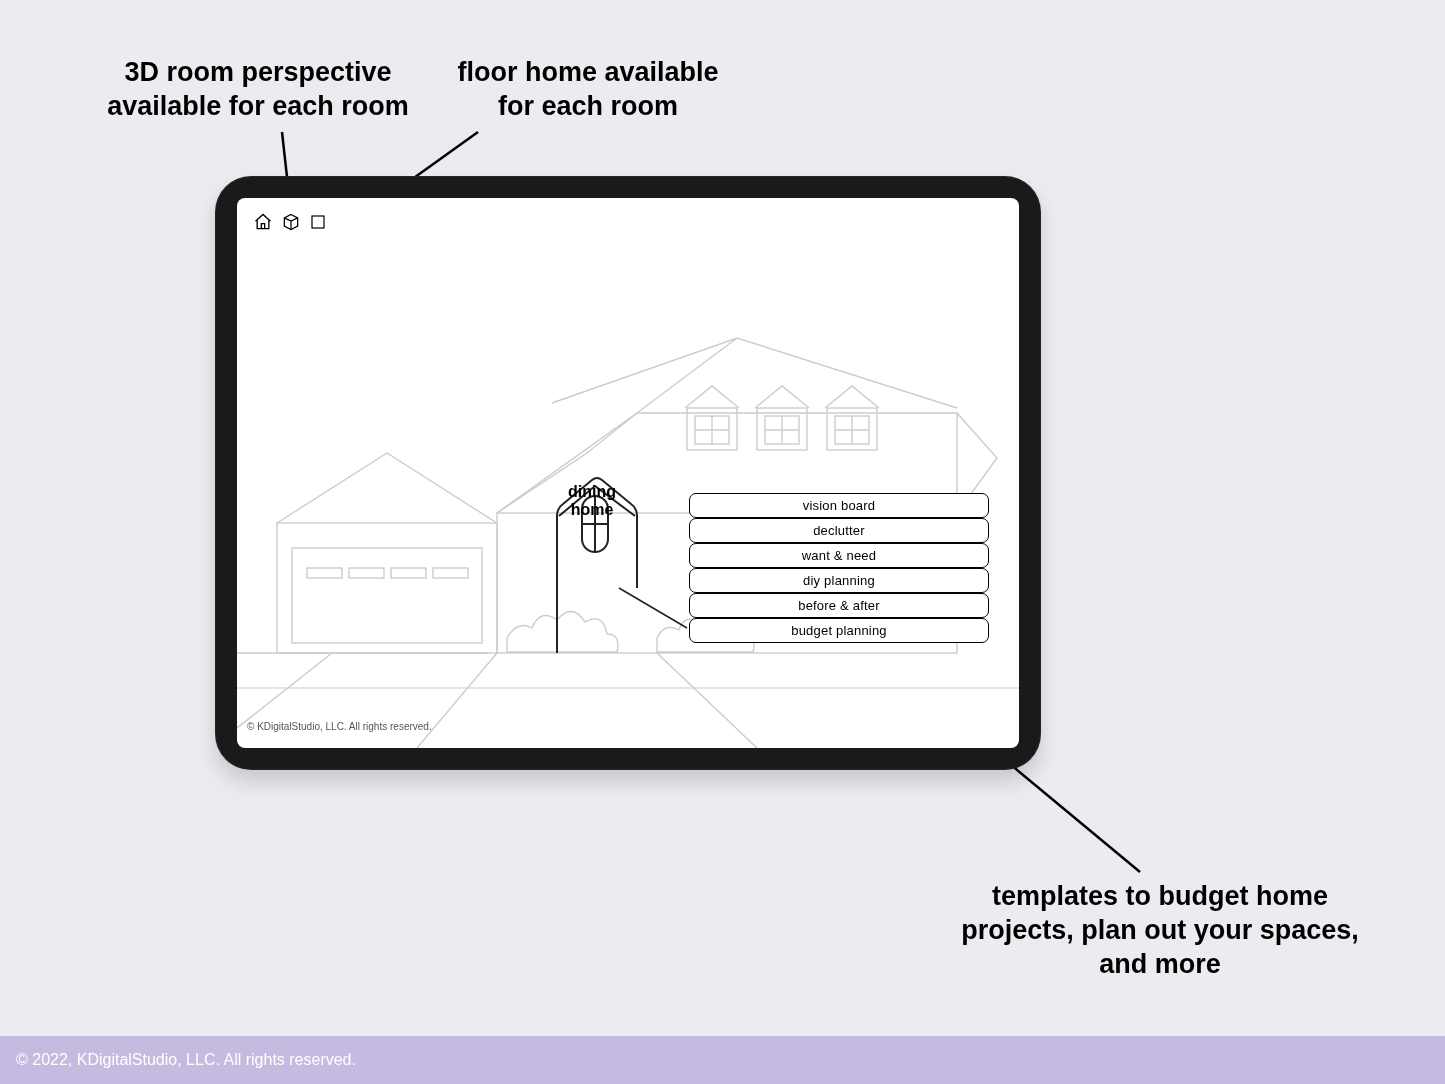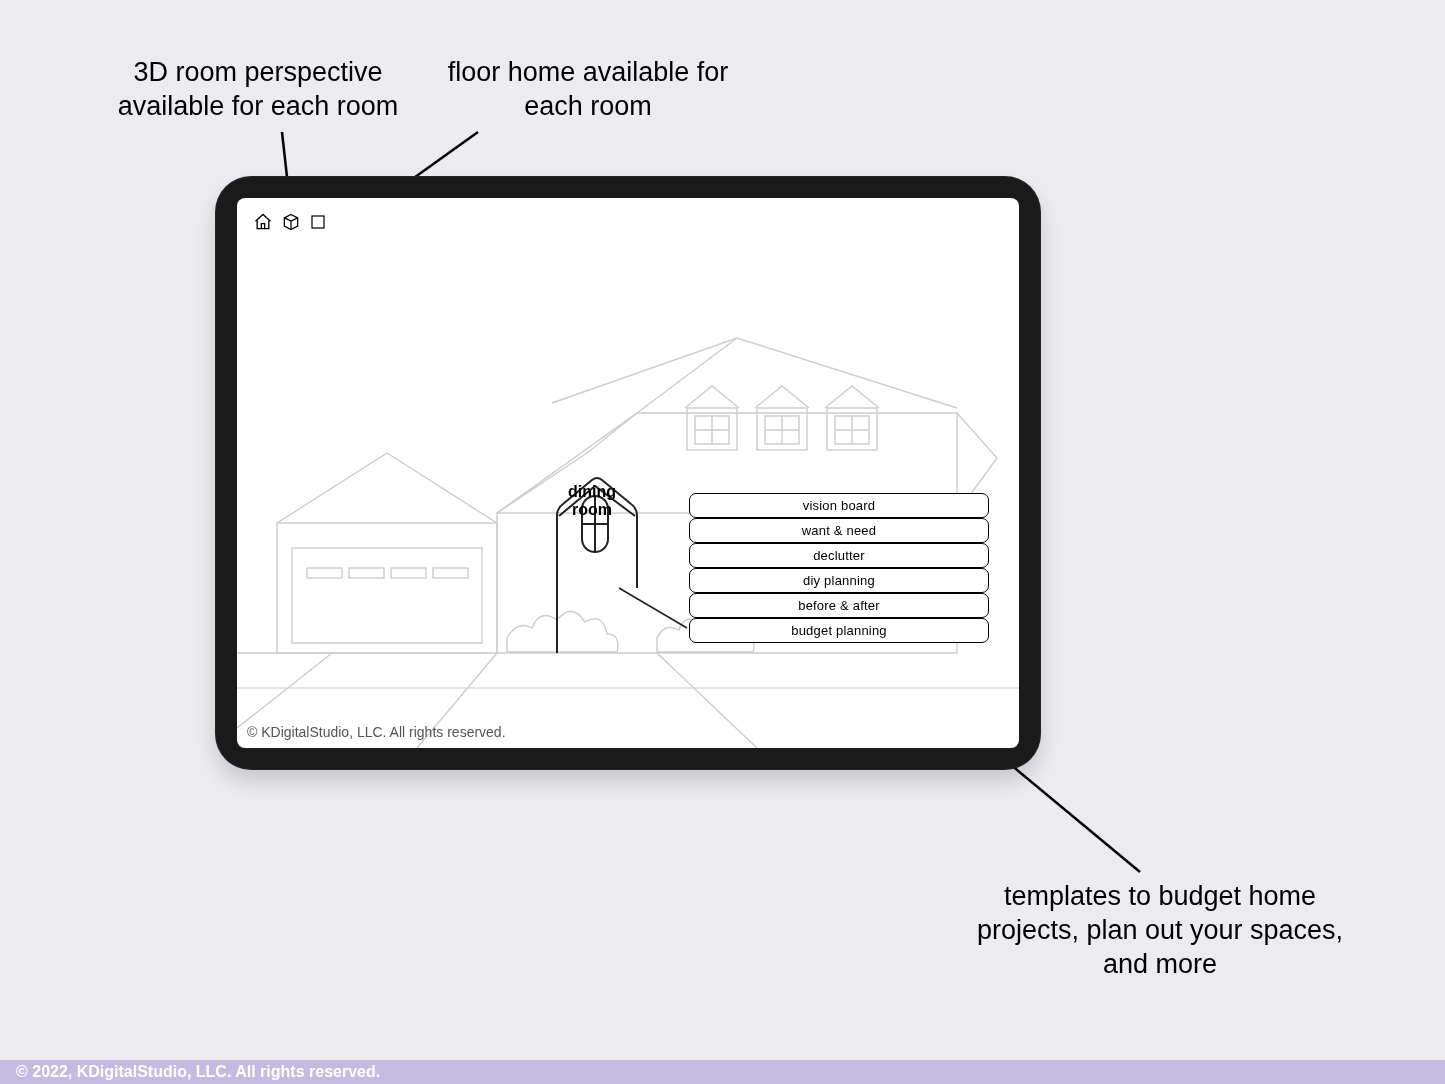--- a/index.html
+++ b/index.html
@@ -12,20 +12,21 @@
     overflow: hidden;
   }
 
   
   .callout {
     position: absolute;
     font-size: 27px;
     line-height: 1.25;
     text-align: center;
     color: #000;
+    font-weight: bold;
   }
   #callout-3d { top: 56px; left: 88px; width: 340px; }
   #callout-floor { top: 56px; left: 438px; width: 300px; }
   #callout-templates { top: 880px; left: 960px; width: 400px; }
 
   
   #annotation-lines {
     position: absolute;
     top: 0; left: 0;
     width: 1445px; height: 1084px;
@@ -101,39 +102,38 @@
     padding: 5px 0;
     font-family: "Futura", "Century Gothic", sans-serif;
     letter-spacing: 0.2px;
     cursor: pointer;
   }
 
   
   .screen-copyright {
     position: absolute;
     left: 10px;
-    bottom: 8px;
-    font-size: 14px;
+    bottom: 16px;
+    font-size: 10px;
     color: #555;
     font-family: Arial, sans-serif;
   }
 
   
   .footer {
     position: absolute;
     left: 0; right: 0; bottom: 0;
-    height: 24px;
+    height: 48px;
     background: #c5bae0;
     color: #fff;
     font-size: 16px;
     padding-left: 16px;
     display: flex;
     align-items: center;
     font-family: "Futura", "Century Gothic", sans-serif;
-    font-weight: bold;
   }
 </style>
 </head>
 <body>
 
 <div class="callout" id="callout-3d">3D room perspective available for each room</div>
 <div class="callout" id="callout-floor">floor home available for each room</div>
 <div class="callout" id="callout-templates">templates to budget home projects, plan out your spaces, and more</div>
 
 <svg id="annotation-lines">
@@ -231,27 +231,27 @@
           <line x1="358" y1="238" x2="358" y2="294"></line>
           <line x1="345" y1="266" x2="371" y2="266"></line>
 
           <line x1="382" y1="330" x2="450" y2="370" stroke-width="1.6"></line>
         </g>
       </svg>
     </div>
 
     <div class="room-label">
       <div>dining</div>
-      <div>room</div>
+      <div>home</div>
     </div>
 
     <div class="menu">
       <div class="menu-item">vision board</div>
+      <div class="menu-item">declutter</div>
       <div class="menu-item">want &amp; need</div>
-      <div class="menu-item">declutter</div>
       <div class="menu-item">diy planning</div>
       <div class="menu-item">before &amp; after</div>
       <div class="menu-item">budget planning</div>
     </div>
 
     <div class="screen-copyright">© KDigitalStudio, LLC. All rights reserved.</div>
   </div>
 </div>
 
 <div class="footer">

